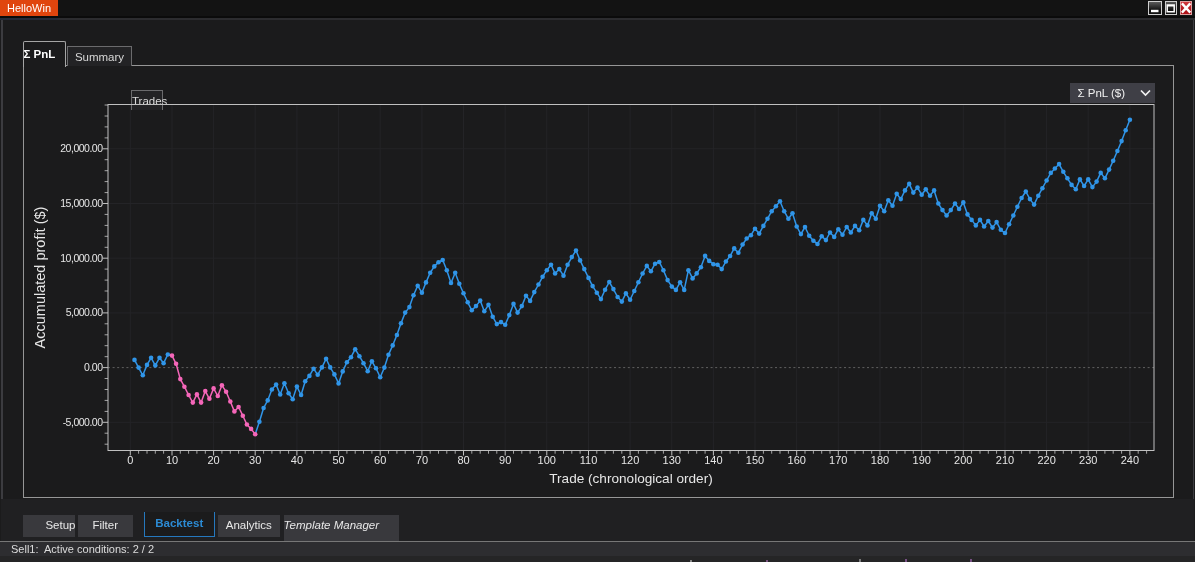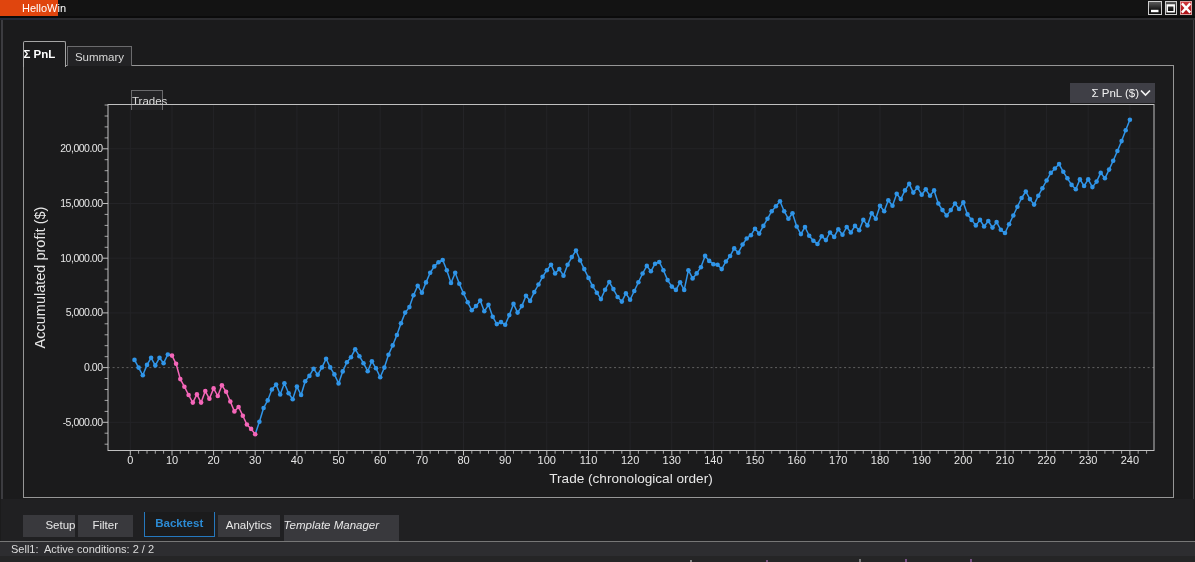--- a/index.html
+++ b/index.html
@@ -3,32 +3,32 @@
 <style>
 * { margin:0; padding:0; box-sizing:border-box; }
 body { font-family:"Liberation Sans", sans-serif; width:1195px; height:562px; overflow:hidden; background:#1B1B1C; position:relative; }
 .abs { position:absolute; }
 </style></head>
 <body>
 <div class="abs" style="left:0;top:0;width:1195px;height:16px;background:#131313;"></div>
 <div class="abs" style="left:0;top:16px;width:1195px;height:1.5px;background:#0b0b0b;"></div>
 <div class="abs" style="left:0;top:17.5px;width:1195px;height:2.5px;background:#2C2C2F;"></div>
 <div class="abs" style="left:0;top:17.5px;width:58px;height:2.5px;background:#242a38;"></div>
-<div class="abs" style="left:0;top:0;width:58px;height:16px;background:#E0450E;color:#fff;font-size:11px;line-height:16px;padding-left:22px;">HelloWin</div>
+<div class="abs" style="left:0;top:0;width:58px;height:16px;background:#E0450E;color:#fff;font-size:11px;line-height:16px;padding-left:7px;">HelloWin</div>
 <div class="abs" style="left:1148px;top:1.3px;width:13.5px;height:13.5px;background:linear-gradient(#5a5a5a,#131313 65%);border:1px solid #cecece;"></div>
 <div class="abs" style="left:1164.8px;top:1.3px;width:11.8px;height:13.5px;background:linear-gradient(#5a5a5a,#131313 65%);border:1px solid #cecece;"></div>
 <div class="abs" style="left:1180.2px;top:1.3px;width:11.8px;height:13.5px;background:linear-gradient(#D2393E,#AF1219 70%);border:1px solid #dda0a0;"></div>
 <div class="abs" style="left:0;top:20px;width:1195px;height:542px;background:#1B1B1C;"></div>
 <div class="abs" style="left:1px;top:20px;width:1.5px;height:521px;background:#3C3C40;"></div>
 <div class="abs" style="left:1192.5px;top:20px;width:1.5px;height:521px;background:#3C3C40;"></div>
 <div class="abs" style="left:22.5px;top:65px;width:1151.5px;height:433px;border:1px solid #969696;background:#1B1B1C;"></div>
 <div class="abs" style="left:67px;top:46px;width:65px;height:19.5px;background:#232325;border:1px solid #6B6B6D;border-bottom:none;color:#D8D8D8;font-size:11.5px;text-align:center;line-height:20px;">Summary</div>
 <div class="abs" style="left:131px;top:46px;width:32px;height:19.5px;background:#232325;border:1px solid #6B6B6D;border-bottom:none;color:#D8D8D8;font-size:11.5px;text-align:center;line-height:20px;margin-top:44px;">Trades</div>
 <div class="abs" style="left:22.5px;top:40.5px;width:43px;height:26px;background:#1B1B1C;border:1px solid #A5A5A5;border-bottom:none;border-radius:2px 2px 0 0;color:#FFF;font-weight:bold;font-size:11.5px;line-height:25px;">Σ PnL</div>
-<div class="abs" style="left:1069.5px;top:82.5px;width:85.5px;height:20.5px;background:#3F3F46;color:#F1F1F1;font-size:11.5px;line-height:20.5px;padding-left:22px;">Σ PnL ($)</div>
+<div class="abs" style="left:1069.5px;top:82.5px;width:85.5px;height:20.5px;background:#3F3F46;color:#F1F1F1;font-size:11.5px;line-height:20.5px;padding-left:8px;">Σ PnL ($)</div>
 <svg width="1195" height="562" viewBox="0 0 1195 562" style="position:absolute;left:0;top:0">
 <path d="M130.3 104.5V450.5M172.0 104.5V450.5M213.6 104.5V450.5M255.2 104.5V450.5M296.9 104.5V450.5M338.6 104.5V450.5M380.2 104.5V450.5M421.9 104.5V450.5M463.5 104.5V450.5M505.2 104.5V450.5M546.8 104.5V450.5M588.5 104.5V450.5M630.1 104.5V450.5M671.8 104.5V450.5M713.4 104.5V450.5M755.0 104.5V450.5M796.7 104.5V450.5M838.3 104.5V450.5M880.0 104.5V450.5M921.7 104.5V450.5M963.3 104.5V450.5M1005.0 104.5V450.5M1046.6 104.5V450.5M1088.2 104.5V450.5M1129.9 104.5V450.5M108.0 422.3H1154.0M108.0 312.9H1154.0M108.0 258.2H1154.0M108.0 203.5H1154.0M108.0 148.8H1154.0" stroke="#242427" stroke-width="1" fill="none"></path>
 <path d="M108.0 367.6H1154.0" stroke="#616161" stroke-width="1" stroke-dasharray="2 2.6" fill="none"></path>
 <rect x="108.0" y="104.5" width="1046.0" height="346.0" fill="none" stroke="#C0C0C0" stroke-width="1"></rect>
 <path d="M130.3 450.5v5M172.0 450.5v5M213.6 450.5v5M255.2 450.5v5M296.9 450.5v5M338.6 450.5v5M380.2 450.5v5M421.9 450.5v5M463.5 450.5v5M505.2 450.5v5M546.8 450.5v5M588.5 450.5v5M630.1 450.5v5M671.8 450.5v5M713.4 450.5v5M755.0 450.5v5M796.7 450.5v5M838.3 450.5v5M880.0 450.5v5M921.7 450.5v5M963.3 450.5v5M1005.0 450.5v5M1046.6 450.5v5M1088.2 450.5v5M1129.9 450.5v5M108.0 422.3h-5M108.0 367.6h-5M108.0 312.9h-5M108.0 258.2h-5M108.0 203.5h-5M108.0 148.8h-5" stroke="#C0C0C0" stroke-width="1" fill="none"></path>
 <path d="M138.6 450.5v3.2M147.0 450.5v3.2M155.3 450.5v3.2M163.6 450.5v3.2M180.3 450.5v3.2M188.6 450.5v3.2M196.9 450.5v3.2M205.3 450.5v3.2M221.9 450.5v3.2M230.3 450.5v3.2M238.6 450.5v3.2M246.9 450.5v3.2M263.6 450.5v3.2M271.9 450.5v3.2M280.2 450.5v3.2M288.6 450.5v3.2M305.2 450.5v3.2M313.6 450.5v3.2M321.9 450.5v3.2M330.2 450.5v3.2M346.9 450.5v3.2M355.2 450.5v3.2M363.5 450.5v3.2M371.9 450.5v3.2M388.5 450.5v3.2M396.9 450.5v3.2M405.2 450.5v3.2M413.5 450.5v3.2M430.2 450.5v3.2M438.5 450.5v3.2M446.8 450.5v3.2M455.2 450.5v3.2M471.8 450.5v3.2M480.2 450.5v3.2M488.5 450.5v3.2M496.8 450.5v3.2M513.5 450.5v3.2M521.8 450.5v3.2M530.1 450.5v3.2M538.5 450.5v3.2M555.1 450.5v3.2M563.5 450.5v3.2M571.8 450.5v3.2M580.1 450.5v3.2M596.8 450.5v3.2M605.1 450.5v3.2M613.4 450.5v3.2M621.8 450.5v3.2M638.4 450.5v3.2M646.8 450.5v3.2M655.1 450.5v3.2M663.4 450.5v3.2M680.1 450.5v3.2M688.4 450.5v3.2M696.7 450.5v3.2M705.1 450.5v3.2M721.7 450.5v3.2M730.1 450.5v3.2M738.4 450.5v3.2M746.7 450.5v3.2M763.4 450.5v3.2M771.7 450.5v3.2M780.0 450.5v3.2M788.4 450.5v3.2M805.0 450.5v3.2M813.4 450.5v3.2M821.7 450.5v3.2M830.0 450.5v3.2M846.7 450.5v3.2M855.0 450.5v3.2M863.3 450.5v3.2M871.7 450.5v3.2M888.3 450.5v3.2M896.7 450.5v3.2M905.0 450.5v3.2M913.3 450.5v3.2M930.0 450.5v3.2M938.3 450.5v3.2M946.6 450.5v3.2M955.0 450.5v3.2M971.6 450.5v3.2M980.0 450.5v3.2M988.3 450.5v3.2M996.6 450.5v3.2M1013.3 450.5v3.2M1021.6 450.5v3.2M1029.9 450.5v3.2M1038.3 450.5v3.2M1054.9 450.5v3.2M1063.3 450.5v3.2M1071.6 450.5v3.2M1079.9 450.5v3.2M1096.6 450.5v3.2M1104.9 450.5v3.2M1113.2 450.5v3.2M1121.6 450.5v3.2M1138.2 450.5v3.2M1146.6 450.5v3.2M108.0 444.2h-3.4M108.0 433.2h-3.4M108.0 411.4h-3.4M108.0 400.4h-3.4M108.0 389.5h-3.4M108.0 378.5h-3.4M108.0 356.7h-3.4M108.0 345.7h-3.4M108.0 334.8h-3.4M108.0 323.8h-3.4M108.0 302.0h-3.4M108.0 291.0h-3.4M108.0 280.1h-3.4M108.0 269.1h-3.4M108.0 247.3h-3.4M108.0 236.3h-3.4M108.0 225.4h-3.4M108.0 214.4h-3.4M108.0 192.6h-3.4M108.0 181.6h-3.4M108.0 170.7h-3.4M108.0 159.7h-3.4M108.0 137.9h-3.4M108.0 126.9h-3.4M108.0 116.0h-3.4M108.0 105.0h-3.4" stroke="#C8C8C8" stroke-width="0.8" fill="none"></path>
 <g font-family="Liberation Sans, sans-serif" font-size="11" fill="#E6E6E6">
 <text x="130.3" y="464" text-anchor="middle">0</text>
       <text x="172.0" y="464" text-anchor="middle">10</text>
       <text x="213.6" y="464" text-anchor="middle">20</text>

